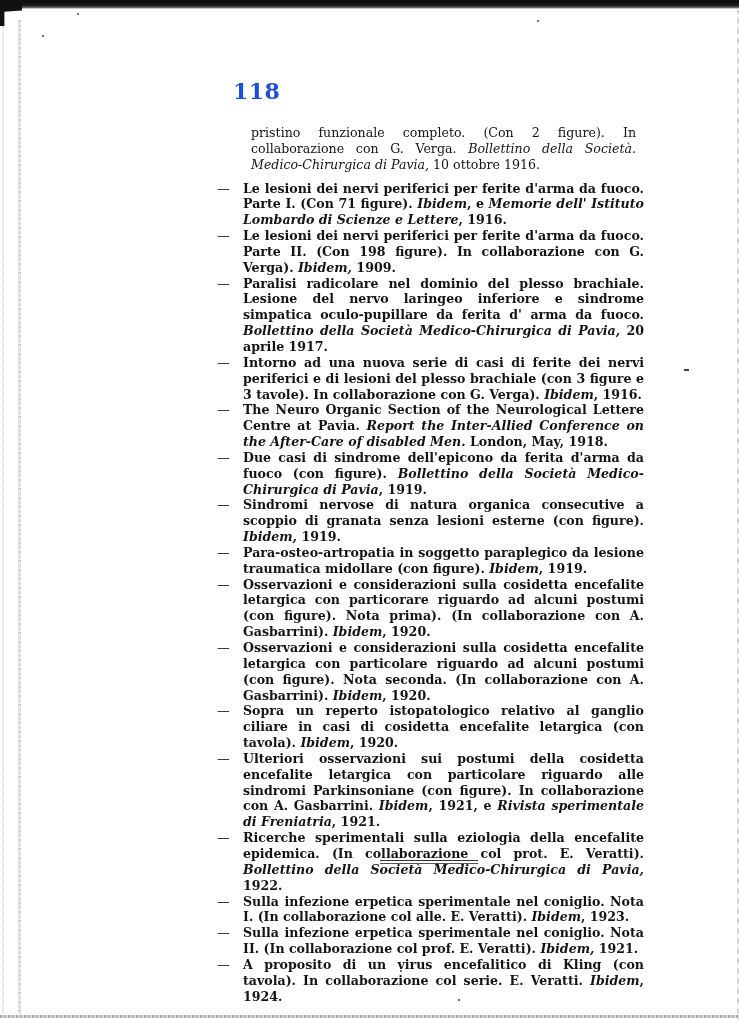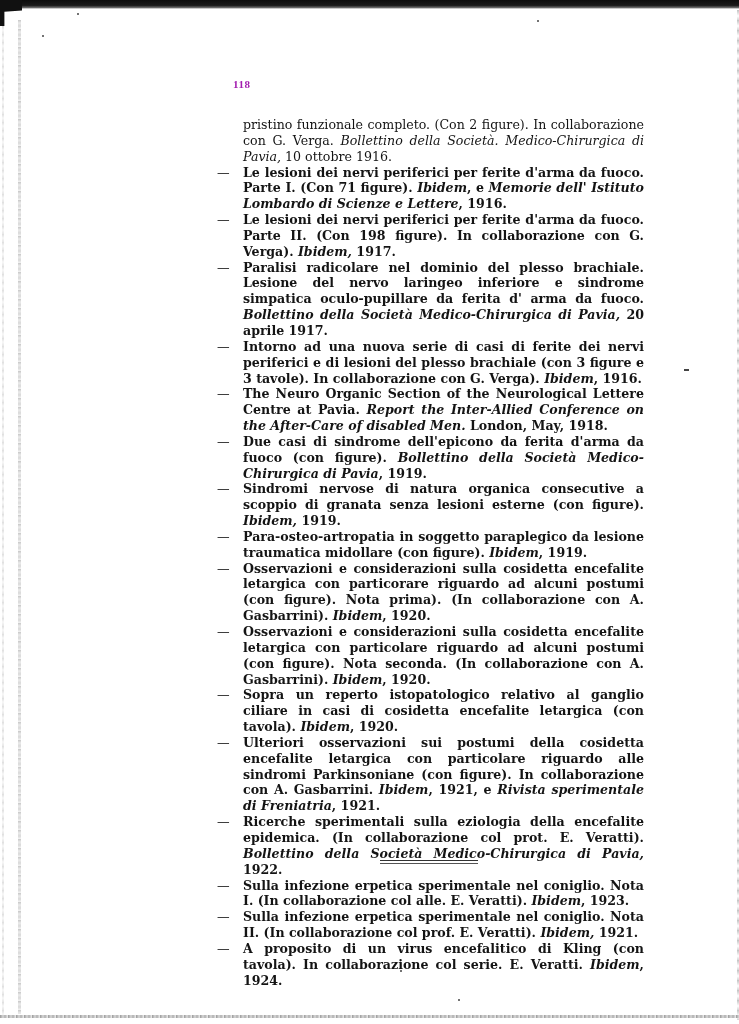--- a/index.html
+++ b/index.html
@@ -52,39 +52,38 @@
       position: absolute;
       right: 0; top: 10px;
       width: 2px; height: 1010px;
       background: repeating-linear-gradient(180deg, #c0c0c0 0px, #ffffff 6px, #d4d4d4 10px);
     }
 
     .page-number {
       position: absolute;
       left: 233px;
       top: 78px;
-      font-size: 11px;
+      font-size: 22px;
       font-weight: bold;
       letter-spacing: 0.5px;
-      color: #a21caf;
-      font-family: Liberation Serif, serif;
+      color: #1d4ed8;
     }
 
     .text-block {
       position: absolute;
       left: 226px;
       top: 117px;
       width: 418px;
       font-size: 12.6px;
       line-height: 15.85px;
       text-align: justify;
     }
     .continuation {
       padding-left: 17px;
-      margin: 0;
+      margin: 8px;
     }
     .entry {
       position: relative;
       padding-left: 17px;
       margin: 0;
     }
     .entry-dash {
       position: absolute;
       left: -9px;
       top: 0;
@@ -133,21 +132,21 @@
 <div class="speck" style="left:684px;top:369px;width:5px;height:2px;border-radius:0"></div>
 <div class="speck" style="left:400px;top:970px"></div>
 <div class="speck" style="left:458px;top:999px"></div>
 
 <div class="page-number">118</div>
 
 <div class="text-block">
   <p class="continuation" id="continuation"><span class="">pristino funzionale completo. (Con 2 figure). In collaborazione con G. Verga. </span><span class="ital">Bollettino della Società. Medico-Chirurgica di Pavia,</span><span class=""> 10 ottobre 1916.</span></p>
   <div id="entries">
       <p class="entry"><span class="entry-dash">—</span><span class="entry-text"><span class="">Le lesioni dei nervi periferici per ferite d'arma da fuoco. Parte I. (Con 71 figure). </span><span class="ital">Ibidem</span><span class="">, e </span><span class="ital">Memorie dell' Istituto Lombardo di Scienze e Lettere</span><span class="">, 1916.</span></span></p>
-      <p class="entry"><span class="entry-dash">—</span><span class="entry-text"><span class="">Le lesioni dei nervi periferici per ferite d'arma da fuoco. Parte II. (Con 198 figure). In collaborazione con G. Verga). </span><span class="ital">Ibidem,</span><span class=""> 1917.</span></span></p>
+      <p class="entry"><span class="entry-dash">—</span><span class="entry-text"><span class="">Le lesioni dei nervi periferici per ferite d'arma da fuoco. Parte II. (Con 198 figure). In collaborazione con G. Verga). </span><span class="ital">Ibidem,</span><span class=""> 1909.</span></span></p>
       <p class="entry"><span class="entry-dash">—</span><span class="entry-text"><span class="">Paralisi radicolare nel dominio del plesso brachiale. Lesione del nervo laringeo inferiore e sindrome simpatica oculo-pupillare da ferita d' arma da fuoco. </span><span class="ital">Bollettino della Società Medico-Chirurgica di Pavia,</span><span class=""> 20 aprile 1917.</span></span></p>
       <p class="entry"><span class="entry-dash">—</span><span class="entry-text"><span class="">Intorno ad una nuova serie di casi di ferite dei nervi periferici e di lesioni del plesso brachiale (con 3 figure e 3 tavole). In collaborazione con G. Verga). </span><span class="ital">Ibidem</span><span class="">, 1916.</span></span></p>
       <p class="entry"><span class="entry-dash">—</span><span class="entry-text"><span class="">The Neuro Organic Section of the Neurological Lettere Centre at Pavia. </span><span class="ital">Report the Inter-Allied Conference on the After-Care of disabled Men.</span><span class=""> London, May, 1918.</span></span></p>
       <p class="entry"><span class="entry-dash">—</span><span class="entry-text"><span class="">Due casi di sindrome dell'epicono da ferita d'arma da fuoco (con figure). </span><span class="ital">Bollettino della Società Medico-Chirurgica di Pavia</span><span class="">, 1919.</span></span></p>
       <p class="entry"><span class="entry-dash">—</span><span class="entry-text"><span class="">Sindromi nervose di natura organica consecutive a scoppio di granata senza lesioni esterne (con figure). </span><span class="ital">Ibidem,</span><span class=""> 1919.</span></span></p>
       <p class="entry"><span class="entry-dash">—</span><span class="entry-text"><span class="">Para-osteo-artropatia in soggetto paraplegico da lesione traumatica midollare (con figure). </span><span class="ital">Ibidem</span><span class="">, 1919.</span></span></p>
       <p class="entry"><span class="entry-dash">—</span><span class="entry-text"><span class="">Osservazioni e considerazioni sulla cosidetta encefalite letargica con particorare riguardo ad alcuni postumi (con figure). Nota prima). (In collaborazione con A. Gasbarrini). </span><span class="ital">Ibidem</span><span class="">, 1920.</span></span></p>
       <p class="entry"><span class="entry-dash">—</span><span class="entry-text"><span class="">Osservazioni e considerazioni sulla cosidetta encefalite letargica con particolare riguardo ad alcuni postumi (con figure). Nota seconda. (In collaborazione con A. Gasbarrini). </span><span class="ital">Ibidem</span><span class="">, 1920.</span></span></p>
       <p class="entry"><span class="entry-dash">—</span><span class="entry-text"><span class="">Sopra un reperto istopatologico relativo al ganglio ciliare in casi di cosidetta encefalite letargica (con tavola). </span><span class="ital">Ibidem</span><span class="">, 1920.</span></span></p>
       <p class="entry"><span class="entry-dash">—</span><span class="entry-text"><span class="">Ulteriori osservazioni sui postumi della cosidetta encefalite letargica con particolare riguardo alle sindromi Parkinsoniane (con figure). In collaborazione con A. Gasbarrini. </span><span class="ital">Ibidem</span><span class="">, 1921, e </span><span class="ital">Rivista sperimentale di Freniatria</span><span class="">, 1921.</span></span></p>

